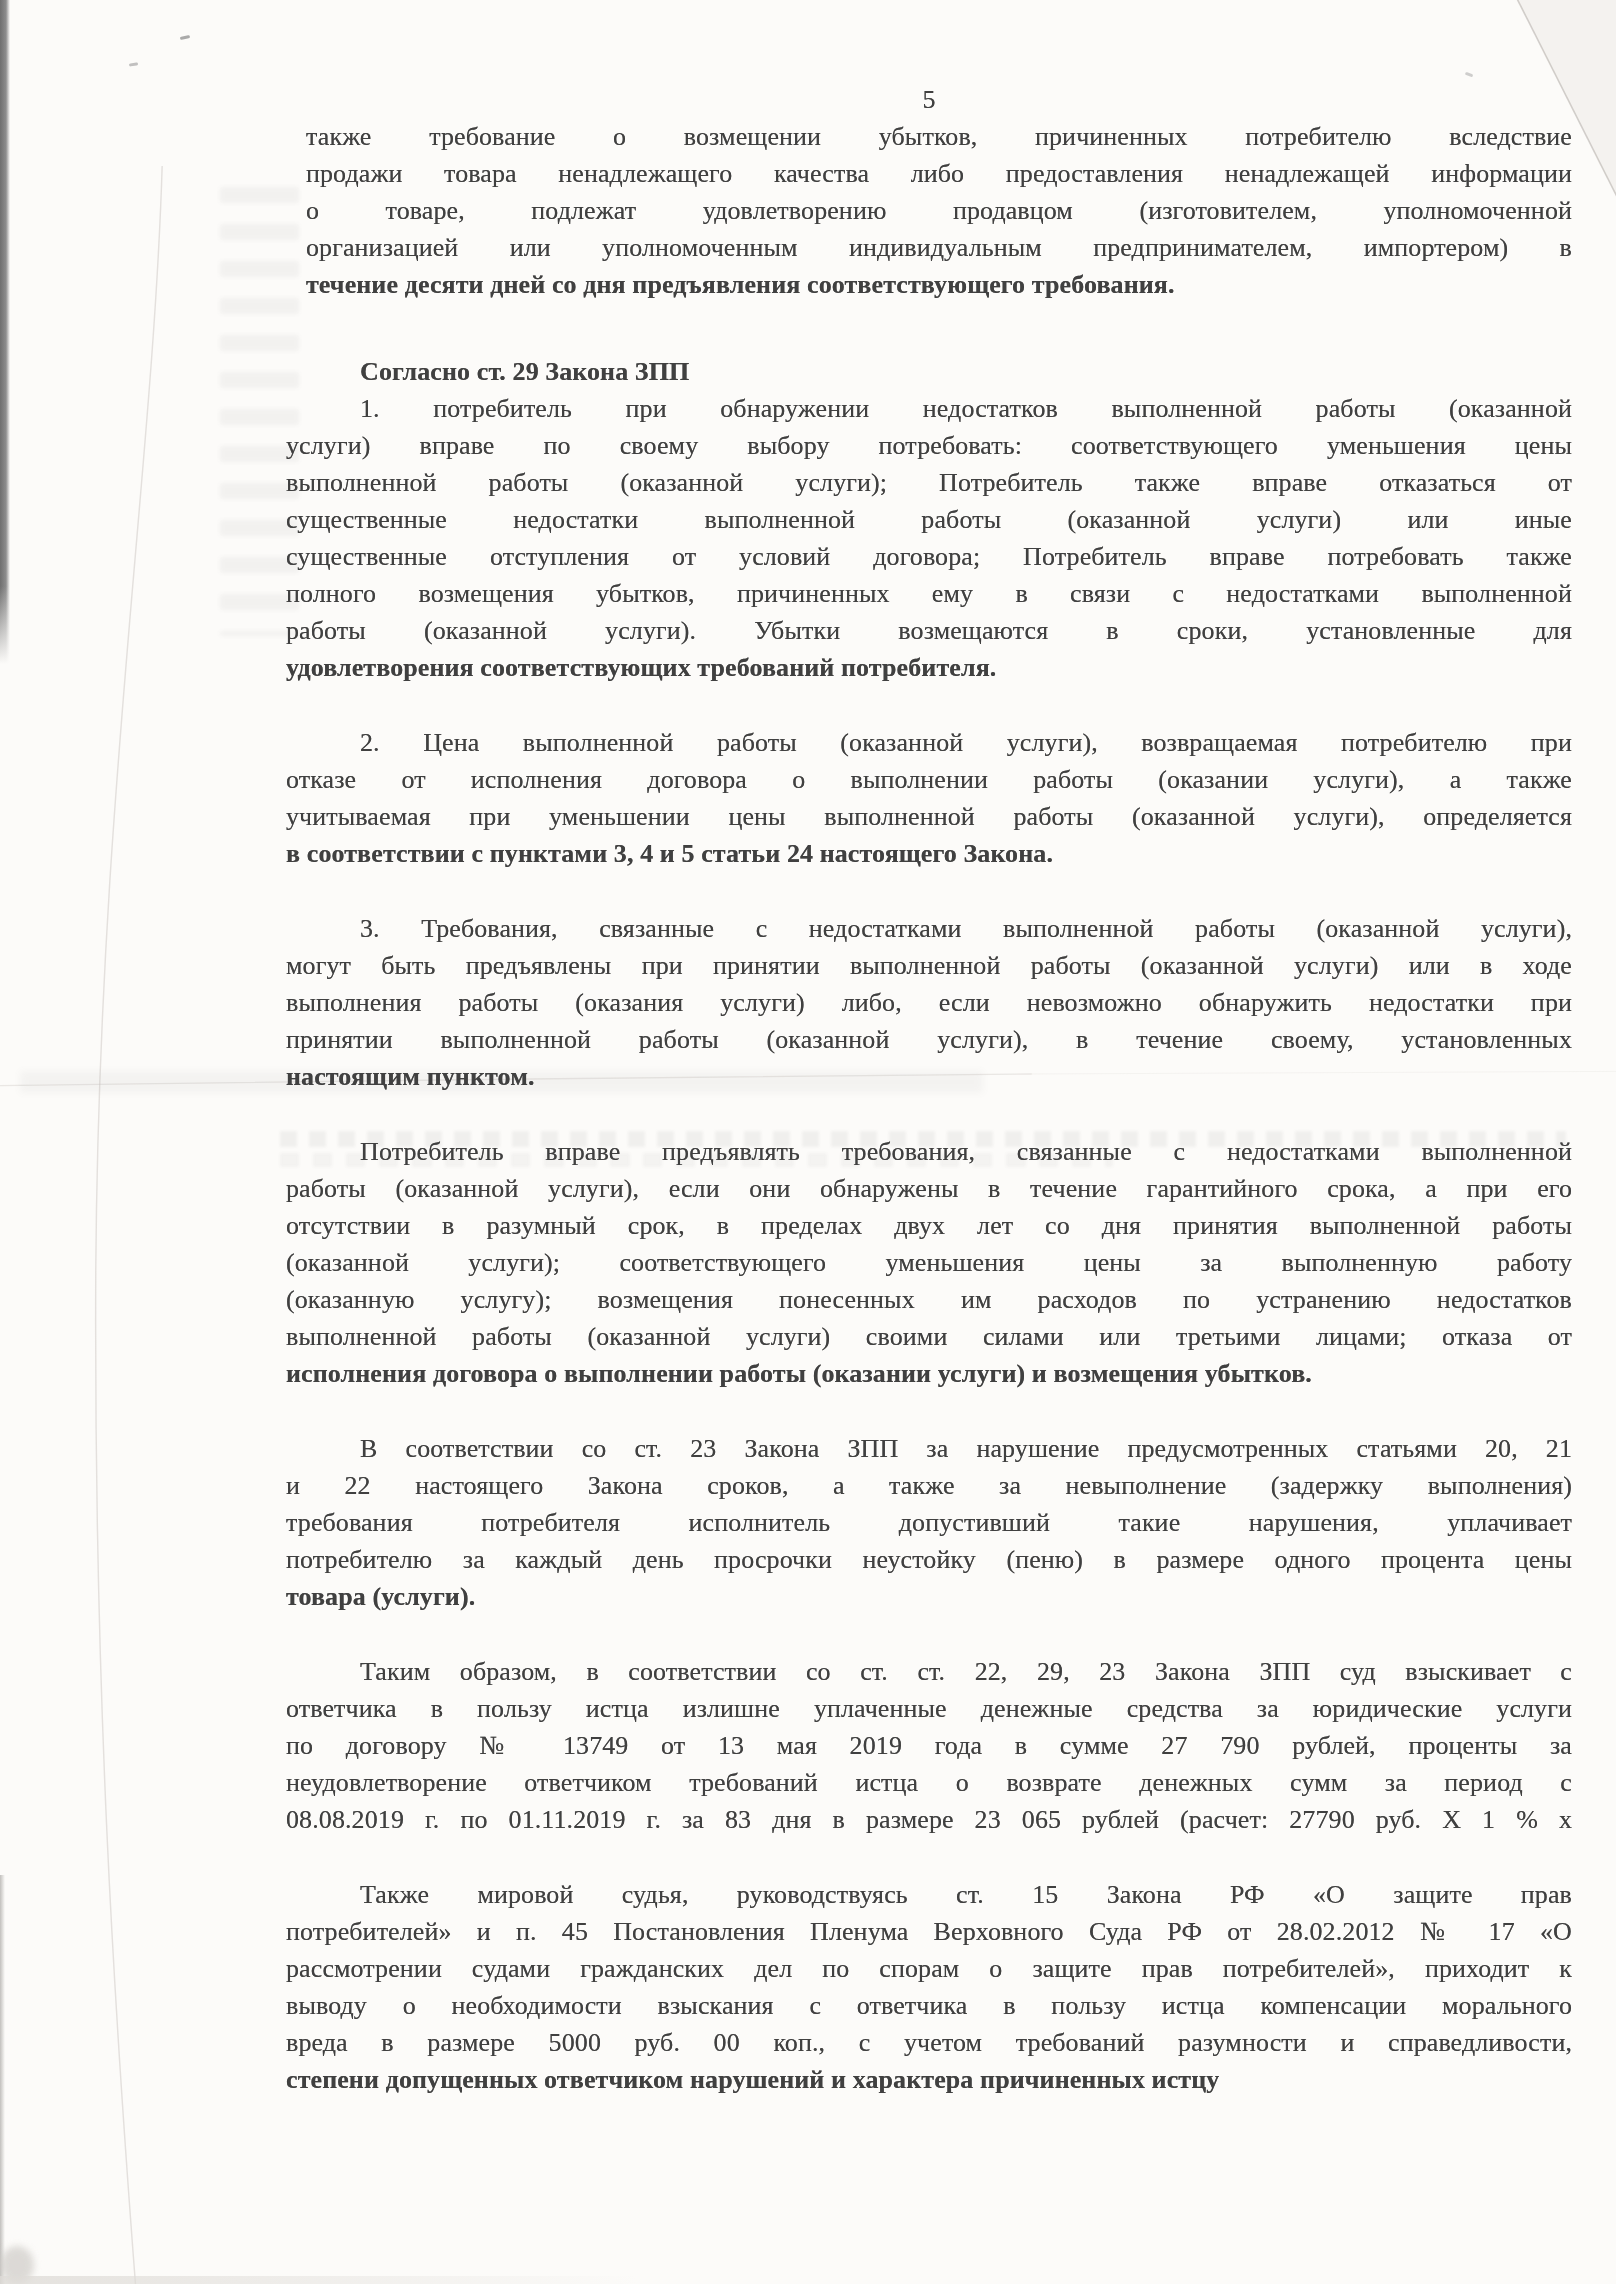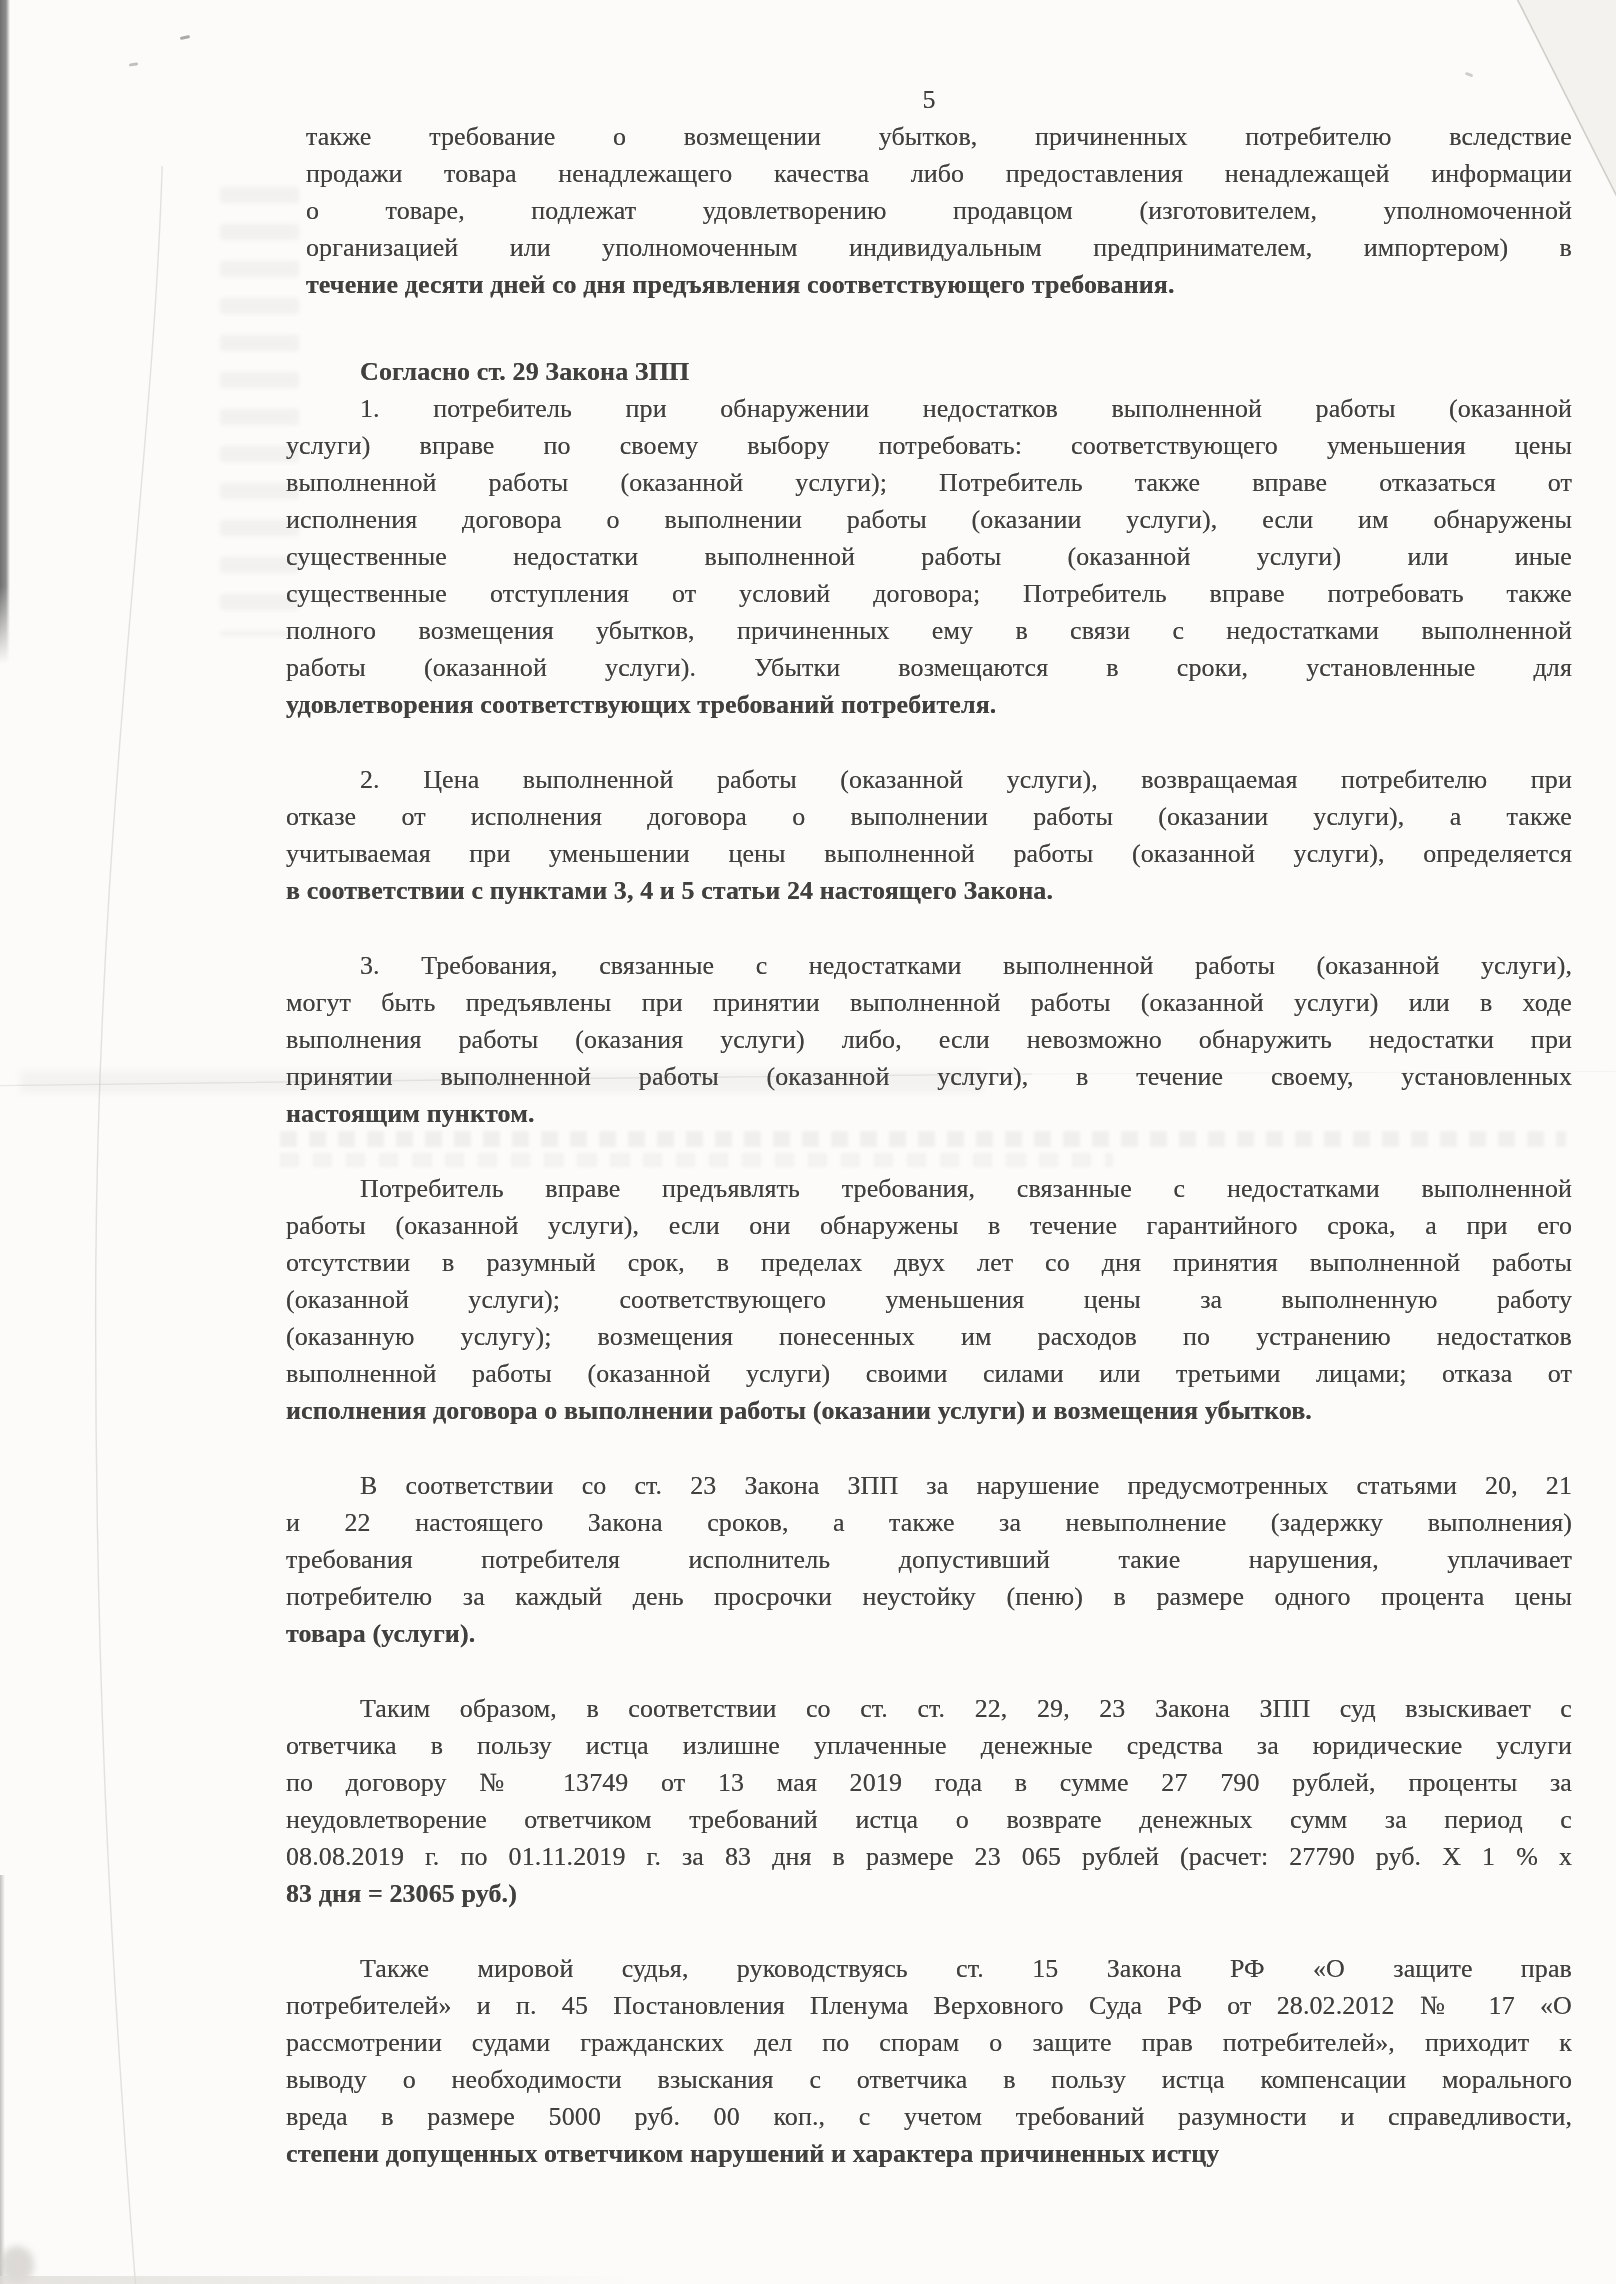--- a/index.html
+++ b/index.html
@@ -102,21 +102,20 @@
           <div class="line">организацией или уполномоченным индивидуальным предпринимателем, импортером) в</div>
           <div class="line last">течение десяти дней со дня предъявления соответствующего требования.</div>
         </div>
         <div class="para tight">
           <div class="line first last">Согласно ст. 29 Закона ЗПП</div>
         </div>
         <div class="para">
           <div class="line first">1. потребитель при обнаружении недостатков выполненной работы (оказанной</div>
           <div class="line">услуги) вправе по своему выбору потребовать: соответствующего уменьшения цены</div>
           <div class="line">выполненной работы (оказанной услуги); Потребитель также вправе отказаться от</div>
-          <div class="line">исполнения договора о выполнении работы (оказании услуги), если им обнаружены</div>
           <div class="line">существенные недостатки выполненной работы (оказанной услуги) или иные</div>
           <div class="line">существенные отступления от условий договора; Потребитель вправе потребовать также</div>
           <div class="line">полного возмещения убытков, причиненных ему в связи с недостатками выполненной</div>
           <div class="line">работы (оказанной услуги). Убытки возмещаются в сроки, установленные для</div>
           <div class="line last">удовлетворения соответствующих требований потребителя.</div>
         </div>
         <div class="para">
           <div class="line first">2. Цена выполненной работы (оказанной услуги), возвращаемая потребителю при</div>
           <div class="line">отказе от исполнения договора о выполнении работы (оказании услуги), а также</div>
           <div class="line">учитываемая при уменьшении цены выполненной работы (оказанной услуги), определяется</div>
@@ -144,21 +143,20 @@
           <div class="line">требования потребителя исполнитель допустивший такие нарушения, уплачивает</div>
           <div class="line">потребителю за каждый день просрочки неустойку (пеню) в размере одного процента цены</div>
           <div class="line last">товара (услуги).</div>
         </div>
         <div class="para">
           <div class="line first">Таким образом, в соответствии со ст. ст. 22, 29, 23 Закона ЗПП суд взыскивает с</div>
           <div class="line">ответчика в пользу истца излишне уплаченные денежные средства за юридические услуги</div>
           <div class="line">по договору № 13749 от 13 мая 2019 года в сумме 27 790 рублей, проценты за</div>
           <div class="line">неудовлетворение ответчиком требований истца о возврате денежных сумм за период с</div>
           <div class="line">08.08.2019 г. по 01.11.2019 г. за 83 дня в размере 23 065 рублей (расчет: 27790 руб. Х 1 % х</div>
-          <div class="line last">83 дня = 23065 руб.)</div>
         </div>
         <div class="para">
           <div class="line first">Также мировой судья, руководствуясь ст. 15 Закона РФ «О защите прав</div>
           <div class="line">потребителей» и п. 45 Постановления Пленума Верховного Суда РФ от 28.02.2012 № 17 «О</div>
           <div class="line">рассмотрении судами гражданских дел по спорам о защите прав потребителей», приходит к</div>
           <div class="line">выводу о необходимости взыскания с ответчика в пользу истца компенсации морального</div>
           <div class="line">вреда в размере 5000 руб. 00 коп., с учетом требований разумности и справедливости,</div>
           <div class="line last">степени допущенных ответчиком нарушений и характера причиненных истцу</div>
         </div>
       </div>

